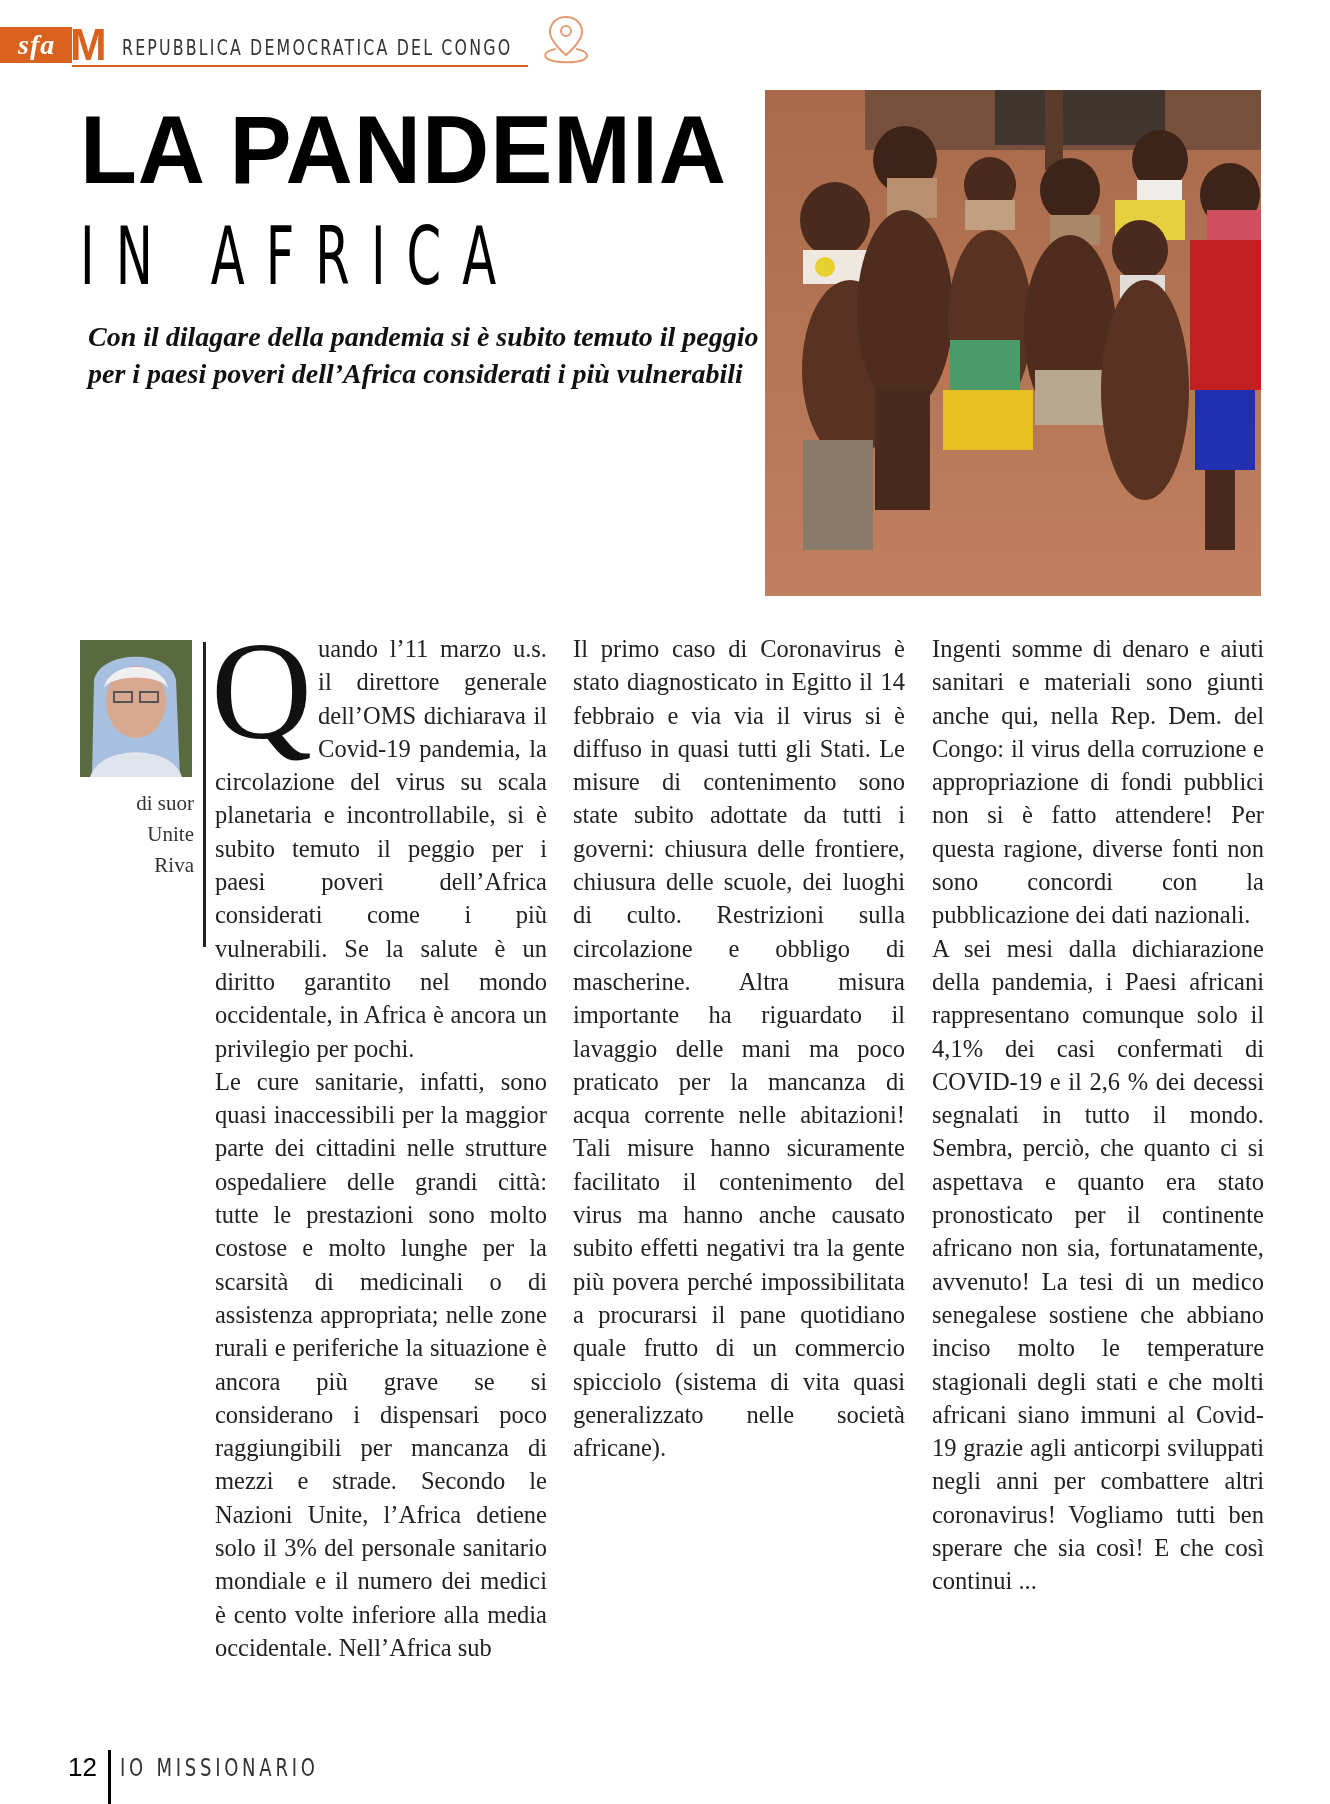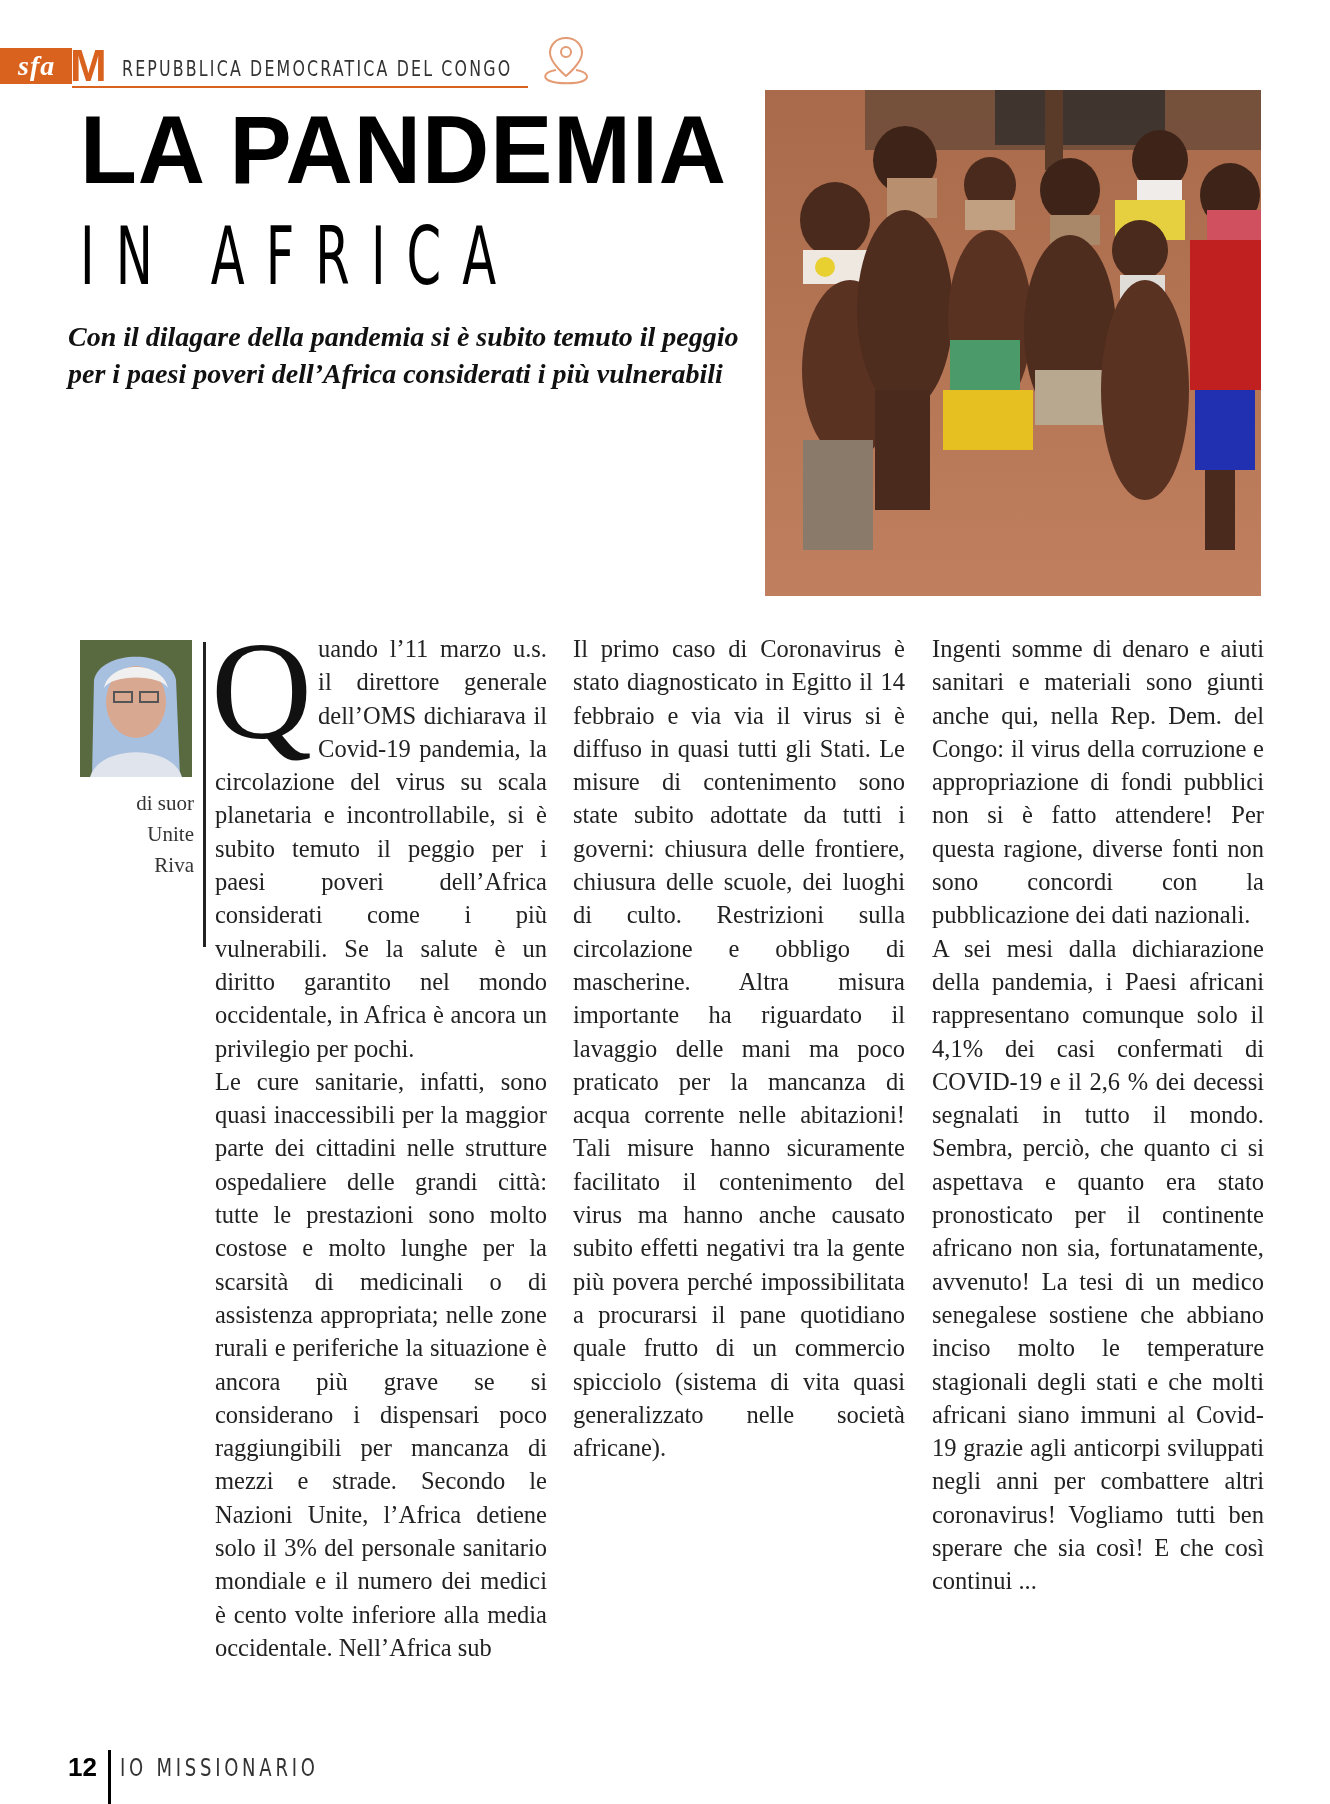--- a/index.html
+++ b/index.html
@@ -1,51 +1,51 @@
 <!DOCTYPE html>
 <html><head>
 <meta charset="utf-8">
 <style>
   html, body { margin:0; padding:0; }
   body {
     width:1330px; height:1804px; background:#ffffff; position:relative; overflow:hidden;
     font-family:"Liberation Serif", serif; color:#1a1a1a;
   }
   
-  .hdr { position:absolute; left:0; top:48px; height:40px; width:600px;text-align:center; }
+  .hdr { position:absolute; left:0; top:27px; height:40px; width:600px;text-align:center; }
   .hdr-orange { position:absolute; left:0; top:0; width:72px; height:36px; background:#d9631e; }
   .hdr-sfa { position:absolute; left:18px; top:2px; font-family:"Liberation Serif", serif; font-style:italic; font-weight:bold; font-size:28px; color:#ffffff; letter-spacing:1px; }
   .hdr-M { position:absolute; left:70px; top:-4px; font-family:"Liberation Sans", sans-serif; font-weight:bold; font-size:44px; color:#d9631e; line-height:44px; }
   .hdr-title { position:absolute; left:122px; top:8px; font-family:"DejaVu Sans", sans-serif; font-size:22px; letter-spacing:3px; color:#333; transform:scaleX(0.72); transform-origin:left center; white-space:nowrap; }
   .hdr-line { position:absolute; left:72px; top:38px; width:456px; height:2px; background:#d9631e; }
   .pin-icon { position:absolute; left:536px; top:-16px; width:60px; height:58px; }
 
   
   .title1 { position:absolute; left:80px; top:100px; font-family:"Liberation Sans", sans-serif; font-weight:bold; font-size:96px; letter-spacing:1px; color:#000; line-height:100px; white-space:nowrap; transform:scaleX(0.97); transform-origin:left center; }
   .title2 { position:absolute; left:80px; top:212px; font-family:"DejaVu Sans", sans-serif; font-weight:normal; font-size:80px; letter-spacing:34px; color:#000; line-height:90px; white-space:nowrap; transform:scaleX(0.62); transform-origin:left center; }
-  .subtitle { position:absolute; left:68px; top:318px; width:680px; font-family:"Liberation Serif", serif; font-style:italic; font-weight:bold; font-size:28px; line-height:37px; color:#111; }
+  .subtitle { position:absolute; left:88px; top:318px; width:680px; font-family:"Liberation Serif", serif; font-style:italic; font-weight:bold; font-size:28px; line-height:37px; color:#111; }
 
   
   .photo { position:absolute; left:765px; top:90px; width:496px; height:506px; overflow:hidden; background:#b07050; }
 
   
   .author-photo { position:absolute; left:80px; top:640px; width:112px; height:137px; overflow:hidden; background:#6a7a50; }
   .byline { position:absolute; left:86px; top:788px; width:108px; text-align:right; font-size:21px; line-height:31px; color:#333; }
   .vrule { position:absolute; left:203px; top:642px; width:3px; height:305px; background:#222; }
 
   
   .col { position:absolute; top:632px; font-size:24.5px; line-height:33.3px; text-align:justify; color:#222; hyphens:manual; }
   .col p { margin:0; }
   .col1 { left:215px; width:332px; }
   .col2 { left:573px; width:332px; }
   .col3 { left:932px; width:332px; }
   .dropcap { float:left; font-family:"Liberation Serif", serif; font-size:140px; line-height:110px; margin:4px 6px -4px -4px; color:#111; }
 
   
-  .pagenum { position:absolute; left:68px; top:1752px; font-family:"Liberation Sans", sans-serif; font-weight:bold; font-size:26px; color:#000; }
+  .pagenum { position:absolute; left:68px; top:1752px; font-family:"Liberation Sans", sans-serif; font-weight:normal; font-size:26px; color:#000; }
   .footer-rule { position:absolute; left:108px; top:1750px; width:3px; height:54px; background:#000; }
   .footer-mag { position:absolute; left:120px; top:1754px; font-family:"DejaVu Sans", sans-serif; font-size:24px; letter-spacing:5px; color:#333; transform:scaleX(0.75); transform-origin:left center; white-space:nowrap; }
 </style>
 </head>
 <body>
 
 <div class="hdr">
   <div class="hdr-orange">
     <span class="hdr-sfa">sfa</span>
   </div>

